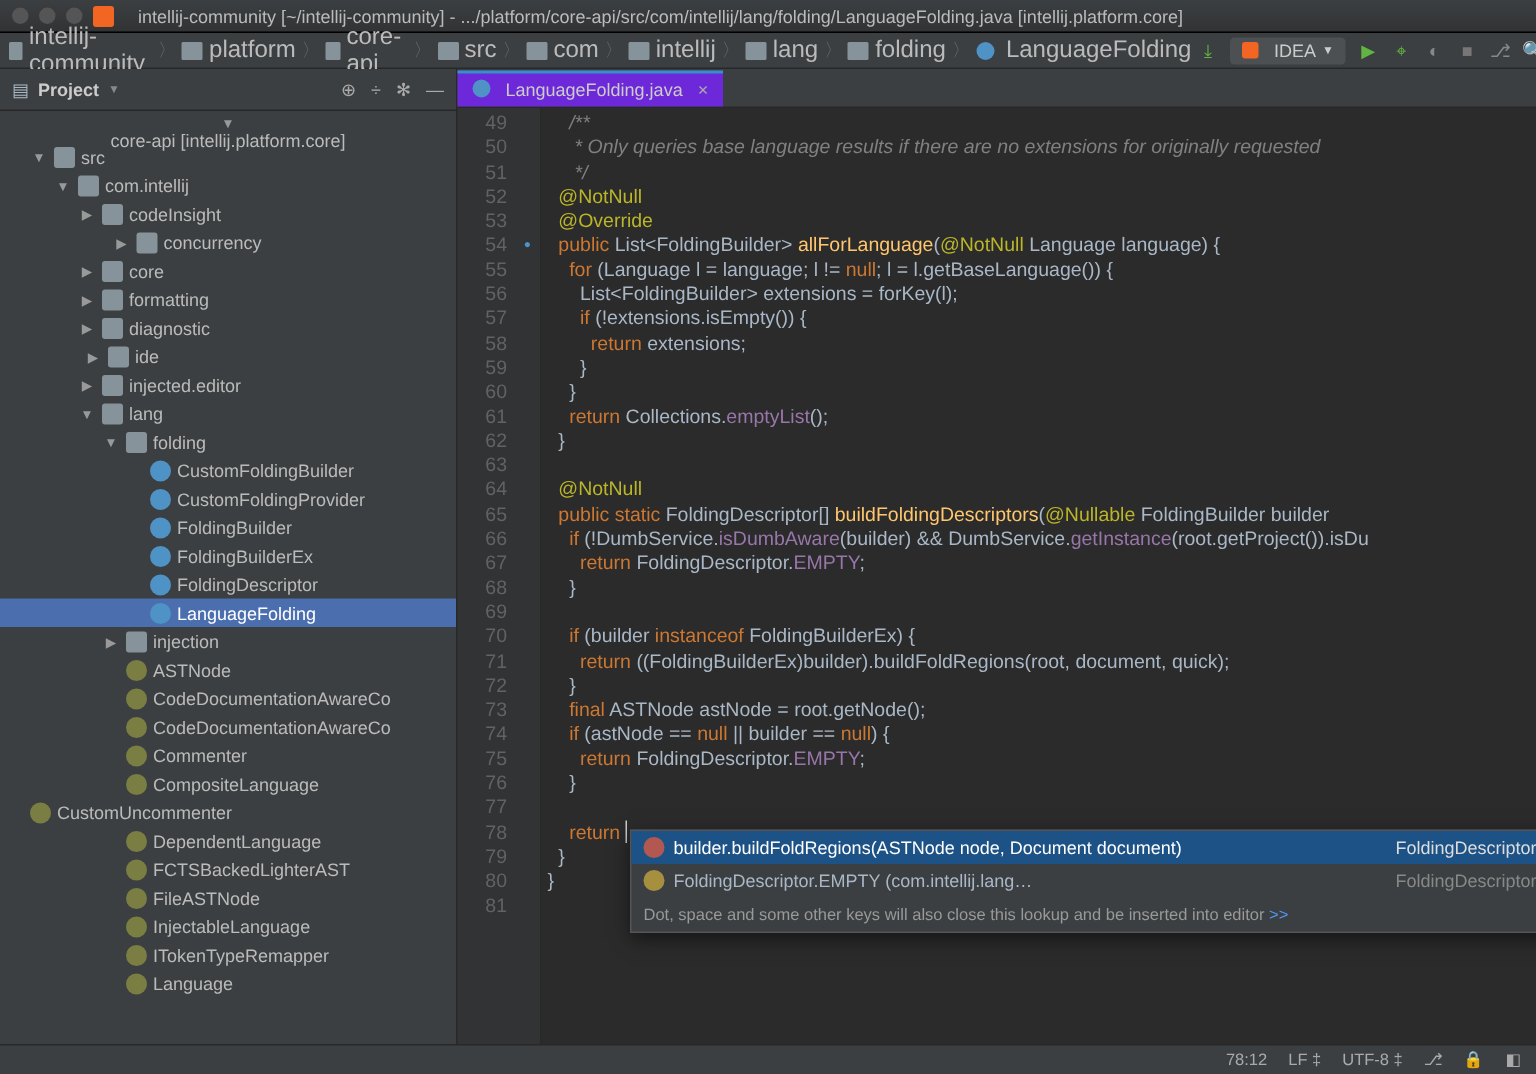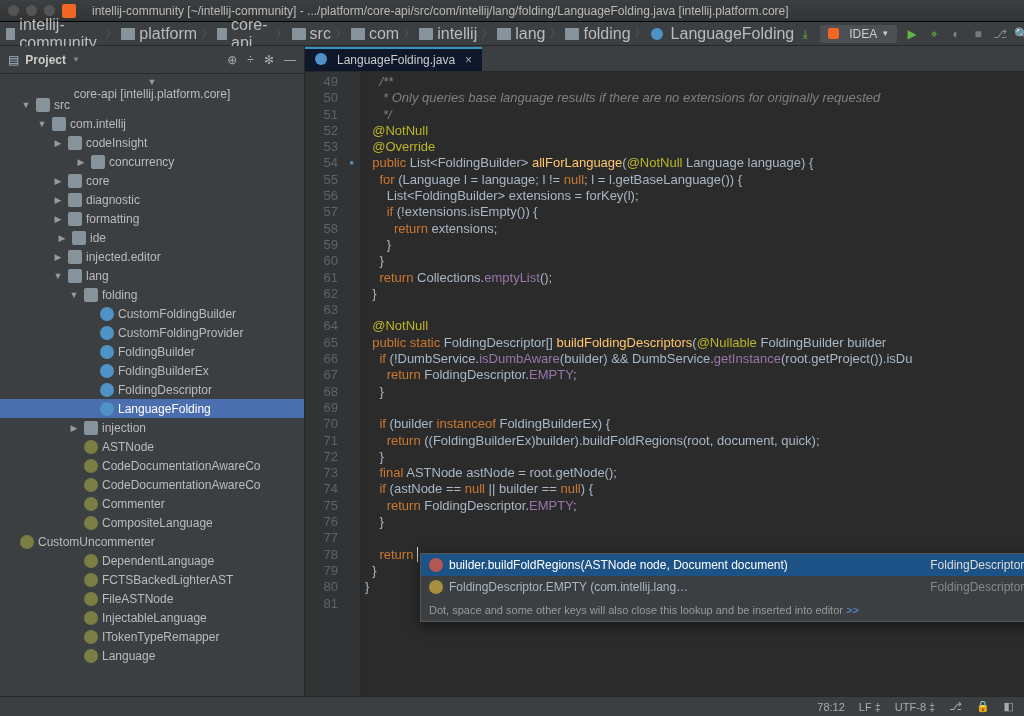--- a/index.html
+++ b/index.html
@@ -34,21 +34,21 @@
 .arr.closed::before{content:'▶'}
 .arr.none::before{content:' '}
 .nic{width:14px;height:14px;margin:0 4px;display:inline-block;border-radius:2px}
 .nic-mod{background:#5a7896}
 .nic-folder{background:#87939a}
 .nic-pkg{background:#87939a}
 .nic-class{background:#4e92c6;border-radius:50%}
 .nic-interface{background:#7a7e42;border-radius:50%}
 .editor{flex:1;display:flex;flex-direction:column;background:#2b2b2b;position:relative}
 .tabs{height:26px;background:#3c3f41;display:flex;align-items:flex-end;border-bottom:1px solid #282828}
-.tab{background:#0f172a;padding:4px 10px;display:flex;align-items:flex-start;gap:6px;border-top:2px solid #3592c4;color:#ccc}
+.tab{background:#6d28d9;padding:4px 10px;display:flex;align-items:flex-start;gap:6px;border-top:2px solid #3592c4;color:#ccc}
 .tab-close{color:#aaa;margin-left:4px}
 .code{flex:1;display:flex;font-family:'Menlo','Monaco',monospace;font-size:13px;line-height:16.3px;position:relative;overflow:hidden}
 .gutter{width:56px;background:#313335;color:#606366;text-align:right;padding:2px 4px 2px 0;border-right:1px solid #282828}
 .gutter .ln{height:16.3px;padding-right:18px;position:relative}
 .gutter .ln.ov::after{content:'●';position:absolute;right:2px;color:#4e92c6;font-size:8px}
 .lines{flex:1;padding:2px 0 2px 4px;white-space:pre;color:#a9b7c6}
 .lines .l{height:16.3px}
 .kw{color:#cc7832}
 .com{color:#808080;font-style:italic}
 .ann{color:#bbb529}
@@ -186,26 +186,26 @@
           <span>concurrency</span>
         </div>
         <div class="tree-item" style="padding-left: 52px;">
           <span class="arr closed"></span>
           <span class="nic nic-pkg"></span>
           <span>core</span>
         </div>
         <div class="tree-item" style="padding-left: 52px;">
           <span class="arr closed"></span>
           <span class="nic nic-pkg"></span>
+          <span>formatting</span>
+        </div>
+        <div class="tree-item" style="padding-left: 52px;">
+          <span class="arr closed"></span>
+          <span class="nic nic-pkg"></span>
           <span>diagnostic</span>
-        </div>
-        <div class="tree-item" style="padding-left: 52px;">
-          <span class="arr closed"></span>
-          <span class="nic nic-pkg"></span>
-          <span>formatting</span>
         </div>
         <div class="tree-item" style="padding-left: 56px;">
           <span class="arr closed"></span>
           <span class="nic nic-pkg"></span>
           <span>ide</span>
         </div>
         <div class="tree-item" style="padding-left: 52px;">
           <span class="arr closed"></span>
           <span class="nic nic-pkg"></span>
           <span>injected.editor</span>

